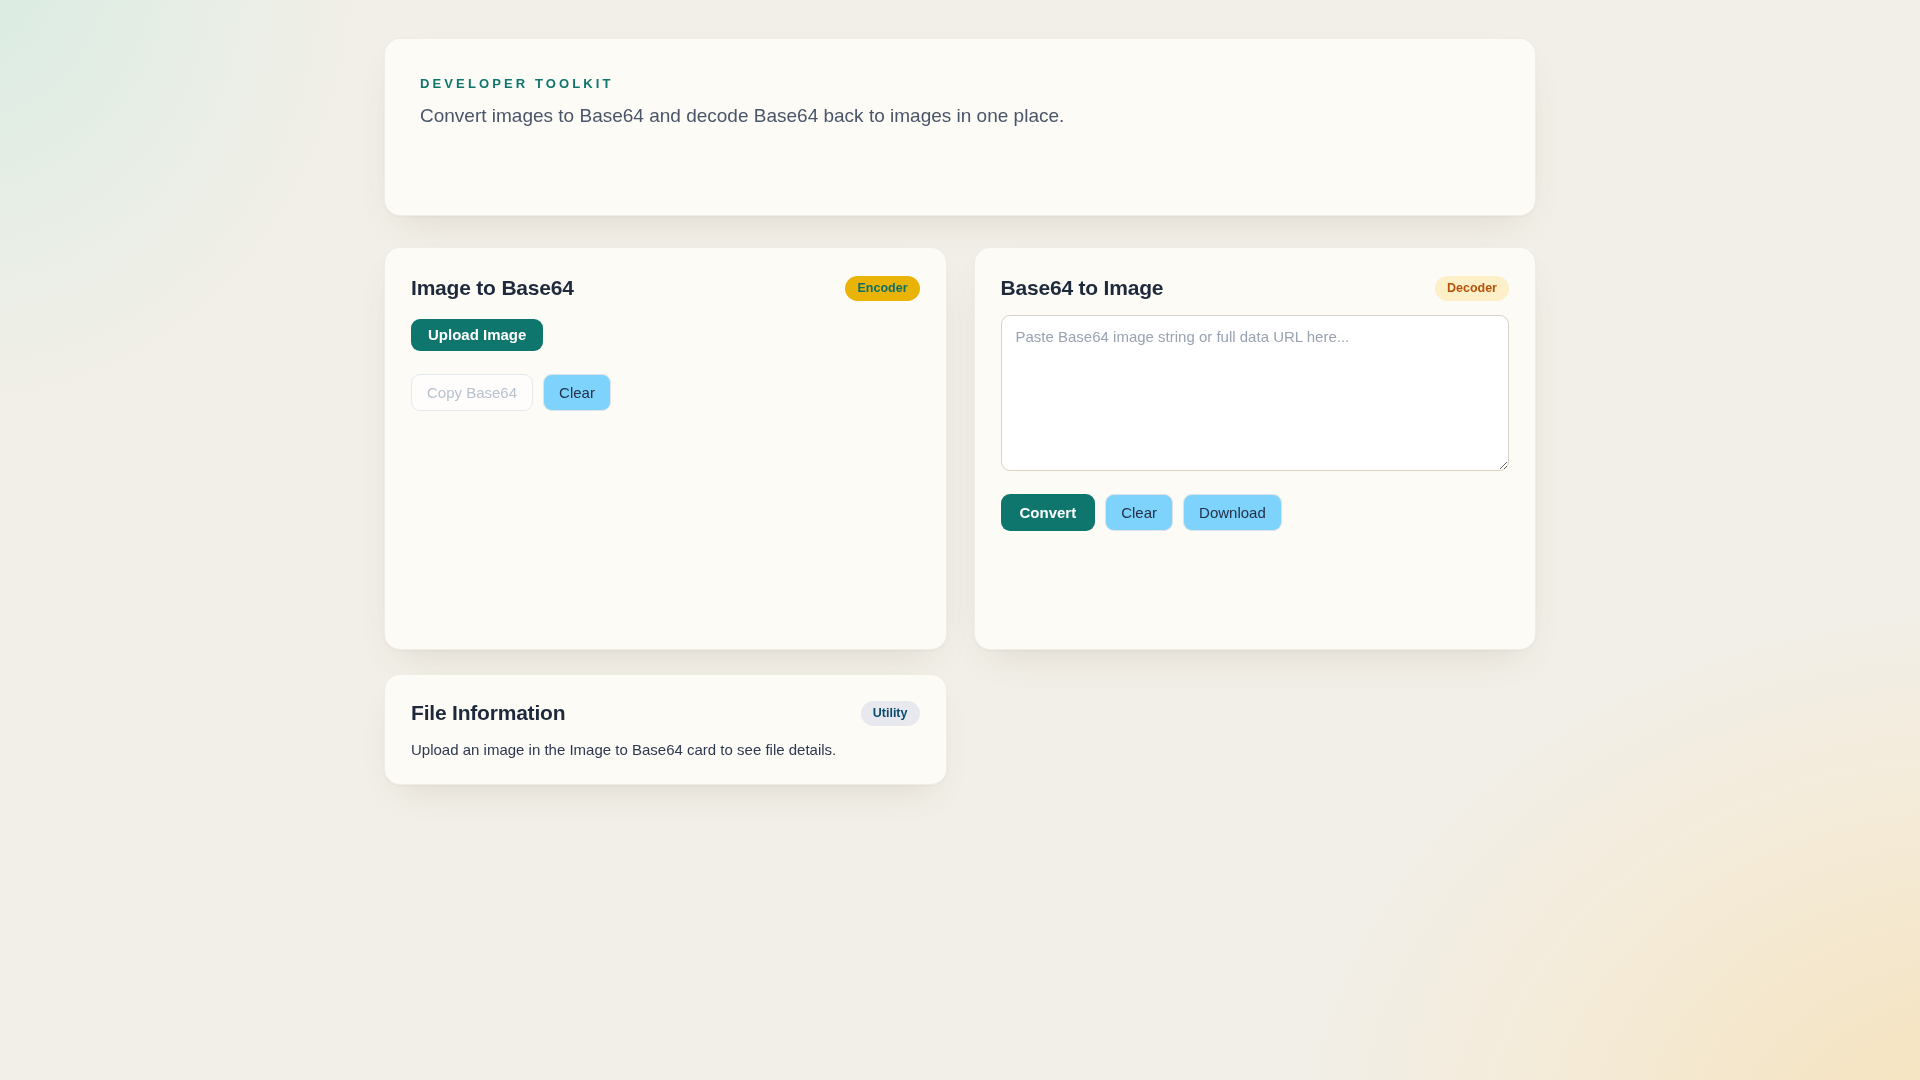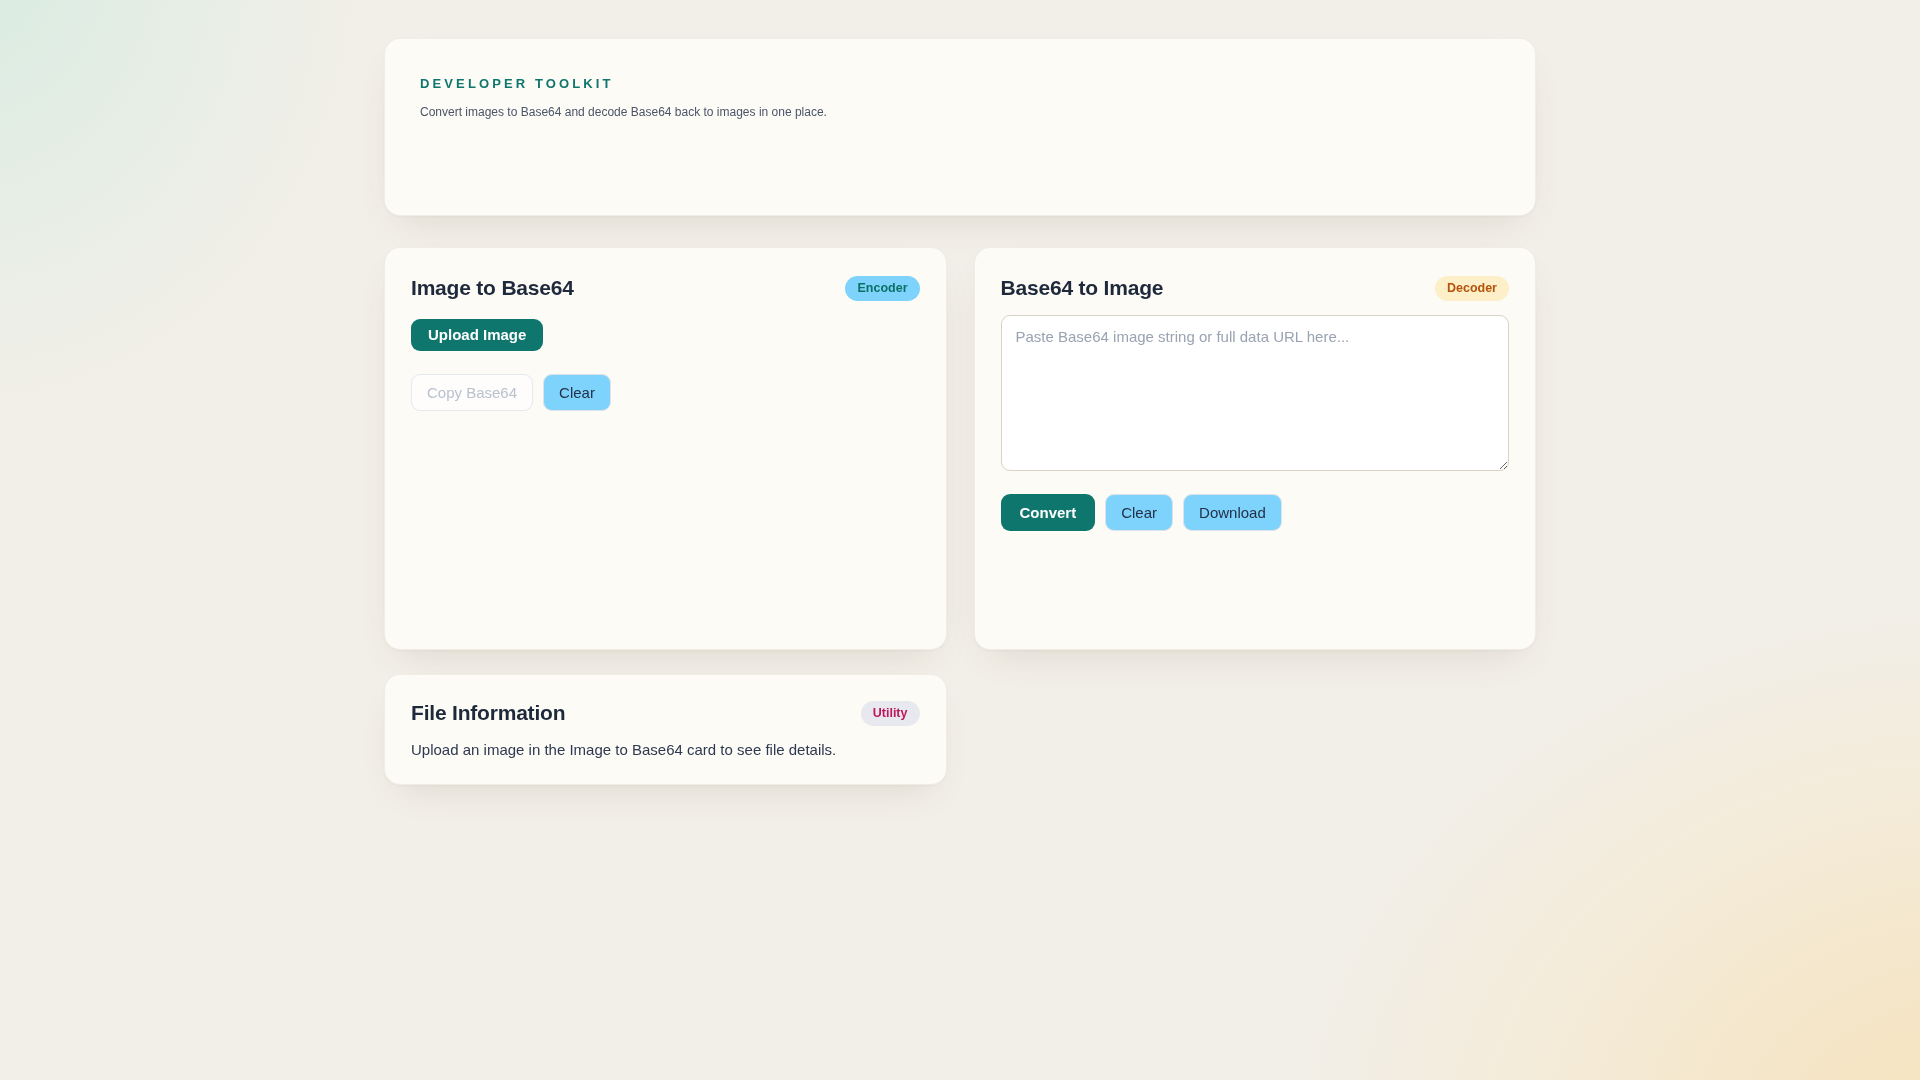--- a/index.html
+++ b/index.html
@@ -29,40 +29,40 @@
   }
   .header-card{padding:37px 35px;height:178px;}
   .eyebrow{
     color:var(--accent-teal);
     font-size:13px;font-weight:700;letter-spacing:0.24em;
   }
   h1.page-title{
     margin-top:13px;
     font-size:34px;font-weight:700;letter-spacing:-0.4px;color:var(--title-color);
   }
-  .subtitle{margin-top:14px;font-size:12px;color:var(--muted-color);}
+  .subtitle{margin-top:14px;font-size:19px;color:var(--muted-color);}
   .grid{
     margin-top:31px;
     display:grid;
     grid-template-columns:1fr 1fr;
     gap:24px 27px;
     align-items:stretch;
   }
   .tool-card{padding:28px 26px;min-height:403px;}
   .info-card{padding:26px 26px;min-height:110px;}
   .card-head{display:flex;justify-content:space-between;align-items:flex-start;}
   h2.card-title{font-size:21px;font-weight:700;color:#1e293b;letter-spacing:-0.2px;}
   .badge{
     display:inline-block;
     font-size:12.5px;font-weight:700;line-height:1;
     padding:6px 12px;border-radius:999px;white-space:nowrap;
   }
-  .badge-encoder{background:#7dd3fc;color:#0c7066;}
+  .badge-encoder{background:#eab308;color:#0c7066;}
   .badge-decoder{background:#fdf0c9;color:#b45309;}
-  .badge-utility{background:#e8e9ee;color:#be185d;}
+  .badge-utility{background:#e8e9ee;color:#0c4a6e;}
   .btn{
     font-family:inherit;font-size:15px;cursor:pointer;border-radius:9px;
     display:inline-flex;align-items:center;justify-content:center;
   }
   .btn-primary{
     background:var(--accent-teal);color:#ffffff;border:none;
     font-weight:600;padding:0 17px;height:32px;
   }
   .btn-primary.tall{height:37px;padding:0 19px;}
   .btn-ghost{

